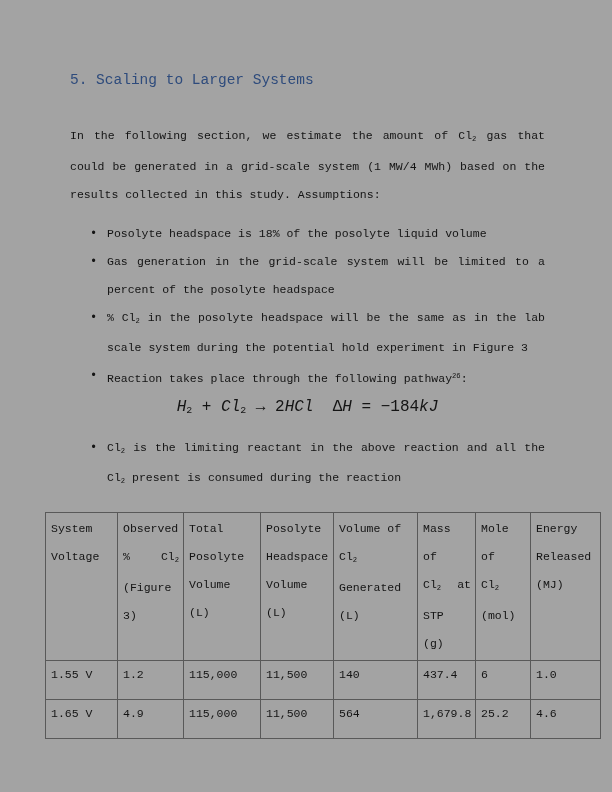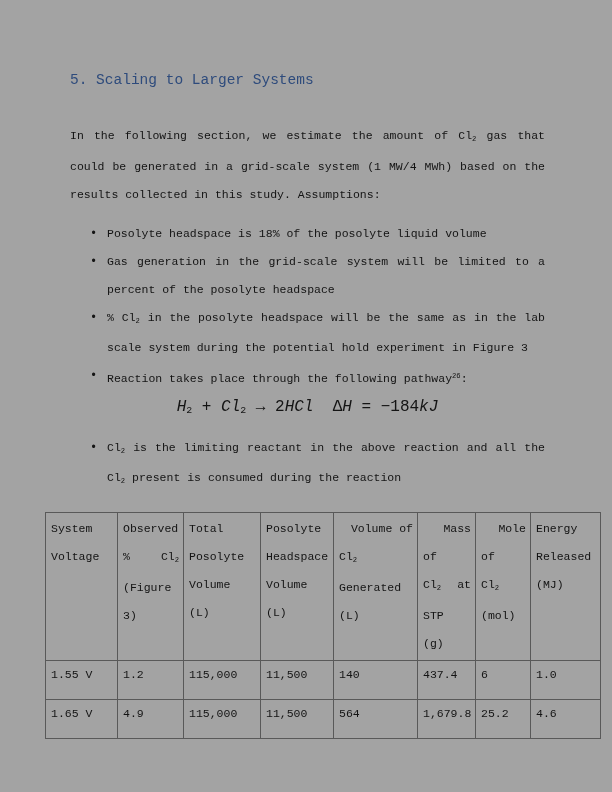--- a/index.html
+++ b/index.html
@@ -57,21 +57,21 @@
     border:1px solid var(--table-border,#595959);
     vertical-align:top;
     text-align:left;
     font-weight:normal;
     box-sizing:border-box;
     padding:2px 4px 2px 5px;
   }
   .tbl th{height:91px;line-height:28px;}
   .tbl td{height:39px;line-height:26px;padding-top:1px;}
   .hline{width:100%;}
-  .jl{text-align-last:justify;text-align:right;}
+  .jl{text-align-last:justify;}
   sub{font-size:0.62em;vertical-align:-0.22em;}
   sup{font-size:0.62em;vertical-align:0.5em;}
   .pagenum{
     position:absolute;left:0;top:796px;width:612px;
     text-align:right;
     font-size:14px;line-height:14px;
   }
 </style>
 </head>
 <body>

